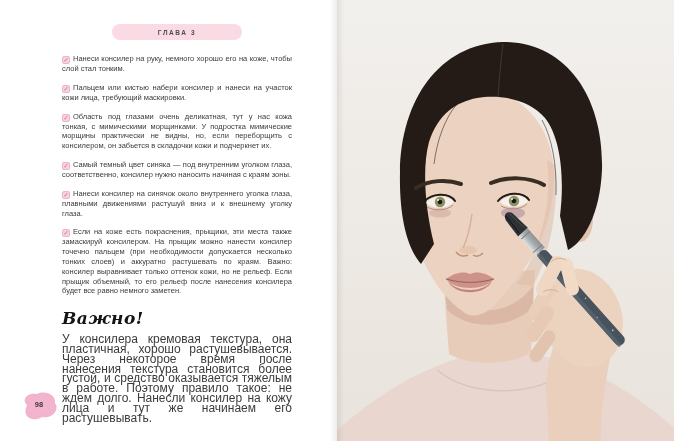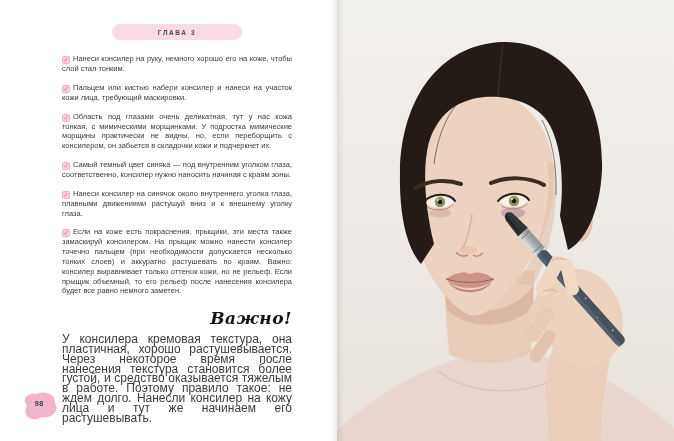--- a/index.html
+++ b/index.html
@@ -11,26 +11,26 @@
   .chapter-badge{display:block;width:130px;margin:0 auto 14px auto;background:#fadbe4;
                  color:#4d4d4d;font-size:6.5px;font-weight:bold;letter-spacing:1.6px;
                  text-align:center;padding:5px 0 4px 0;border-radius:9px;}
   .check-item{font-size:7.5px;line-height:9.8px;color:#3b3b3b;text-align:justify;
               margin:0 0 9px 0;}
   .checkbox{display:inline-block;box-sizing:border-box;width:8px;height:8px;
             background:#f8d2dd;border:1px solid #eeb4c7;border-radius:2px;
             color:#d9849f;font-size:6px;line-height:6px;text-align:center;
             margin-right:3px;vertical-align:-1px;font-weight:bold;}
   .important-heading{font-family:"DejaVu Serif", serif;font-style:italic;font-weight:bold;
-                     font-size:17px;color:#141414;text-align:right;margin:12px 0 7px 0;
+                     font-size:17px;color:#141414;text-align:left;margin:12px 0 7px 0;
                      letter-spacing:0.5px;}
   .important-text{font-size:12px;line-height:9.8px;color:#3b3b3b;text-align:justify;margin:0;}
   .page-num-blob{position:absolute;left:18px;top:390px;width:42px;height:36px;}
   .page-num{position:absolute;left:0;top:10px;width:42px;text-align:center;
-            font-size:7.5px;font-weight:bold;color:#3a3a3a;font-family:Liberation Mono, monospace;}
+            font-size:7.5px;font-weight:bold;color:#3a3a3a;}
   
   .gutter{position:absolute;left:330px;top:0;width:14px;height:441px;
           background:linear-gradient(to right, rgba(0,0,0,0) 0%, rgba(0,0,0,0.07) 50%, rgba(0,0,0,0) 100%);
           pointer-events:none;}
   
   .page-right{position:absolute;left:337px;top:0;width:337px;height:441px;overflow:hidden;}
   .page-right svg{display:block;}
 </style>
 </head>
 <body>

